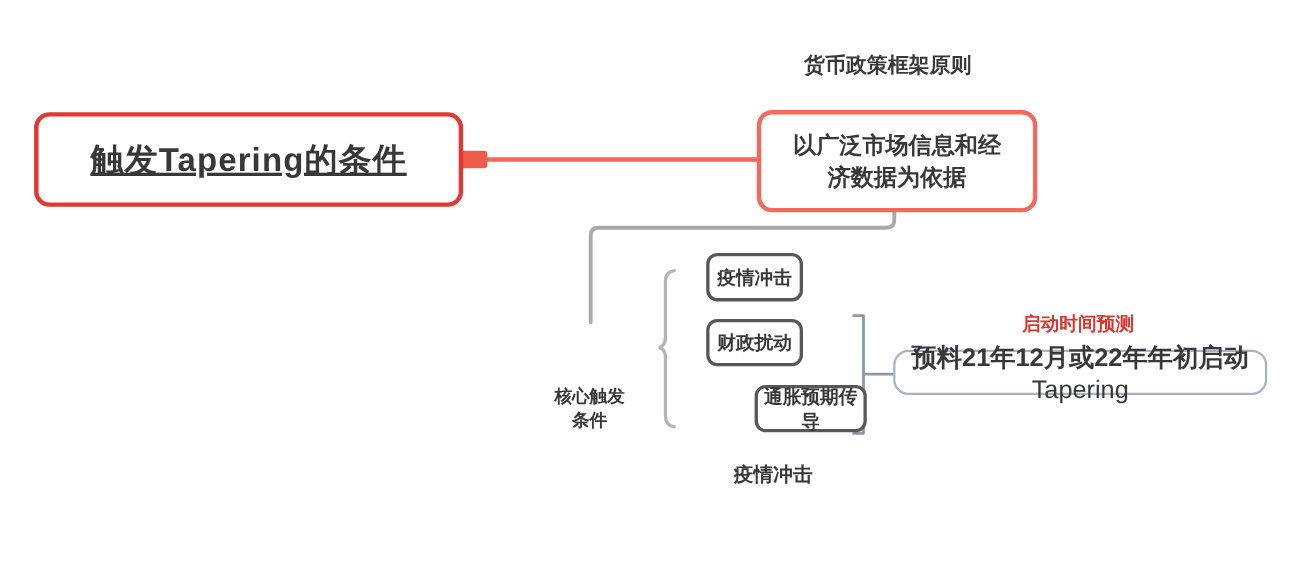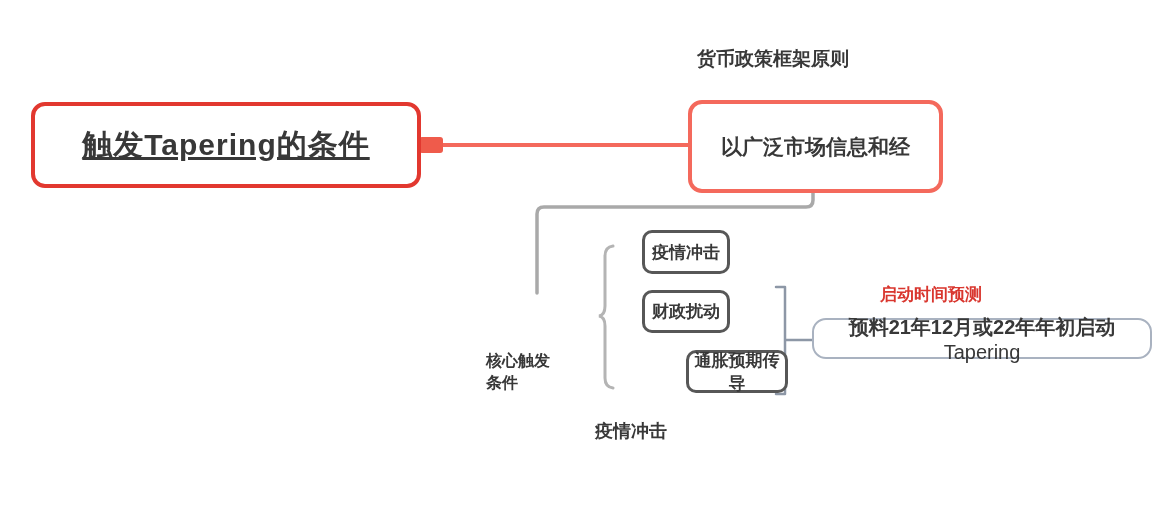--- a/index.html
+++ b/index.html
@@ -36,24 +36,24 @@
     border:4px solid var(--branch-coral);border-radius:14px;
     font-size:21px;line-height:29px;}
   .node-stability{left:484px;top:292px;width:107px;height:42px;
     border:3px solid var(--stability-blue);border-radius:10px;font-size:17px;}
   .node-factor{border:3px solid var(--child-border);border-radius:10px;font-size:17px;}
   .f0{left:642px;top:230px;width:88px;height:44px;}
   .f1{left:642px;top:290px;width:88px;height:43px;}
   .f2{left:642px;top:350px;width:102px;height:43px;margin-left:44px;}
   .node-summary{left:812px;top:318px;width:340px;height:41px;
     border:2px solid var(--summary-border);border-radius:14px;
-    font-size:20px;}
+    font-size:23px;}
   .node-summary .en{font-weight:400;}
   .line{display:block;}
-  .float-label{position:absolute;text-align:left;font-weight:700;}
+  .float-label{position:absolute;text-align:center;font-weight:700;}
   .label-policy{left:697px;top:46px;width:220px;font-size:19px;}
   .label-core{left:486px;top:350px;width:100px;font-size:16px;line-height:22px;}
   .label-factors{left:595px;top:420px;width:216px;font-size:18px;line-height:23px;}
   .label-forecast{left:880px;top:283px;width:200px;font-size:17px;color:var(--forecast-red,#d9362e);}
 </style>
 </head>
 <body>
 
 <div class="canvas">
 
@@ -66,20 +66,21 @@
   </svg>
 
   <div class="node node-root">
     <span class="line">触发Tapering的条件</span>
   </div>
 
   <div class="float-label label-policy">货币政策框架原则</div>
 
   <div class="node node-policy">
     <span class="line">以广泛市场信息和经</span>
+    <span class="line">济数据为依据</span>
   </div>
 
 
   <div class="float-label label-core">
     <span class="line">核心触发</span>
     <span class="line">条件</span>
   </div>
 
   <div class="node node-factor f0">
     <span class="line">疫情冲击</span>

